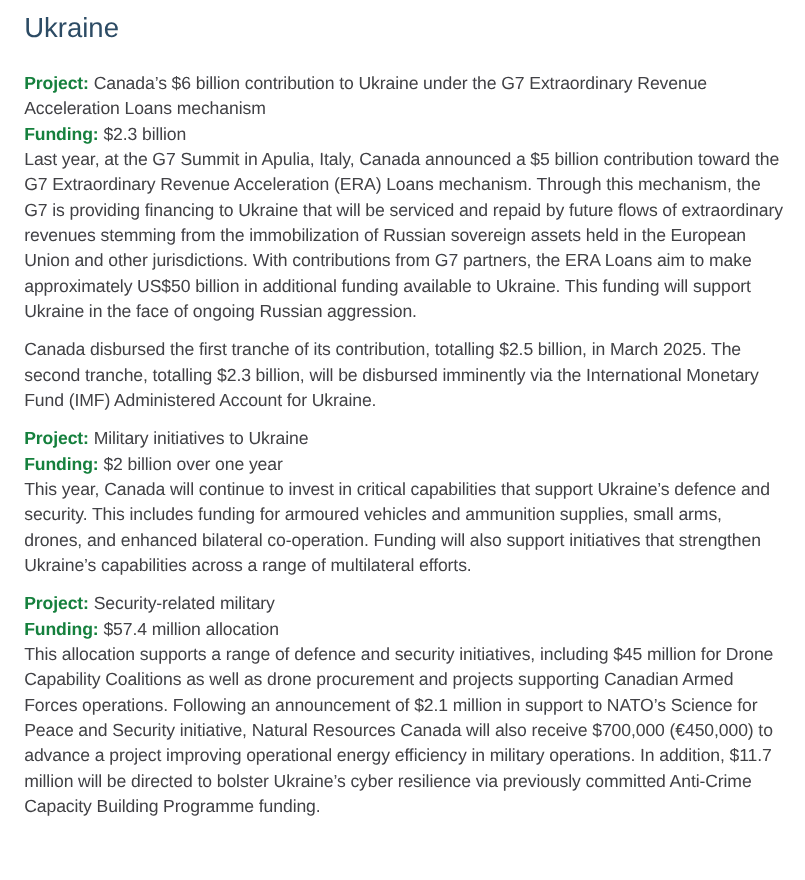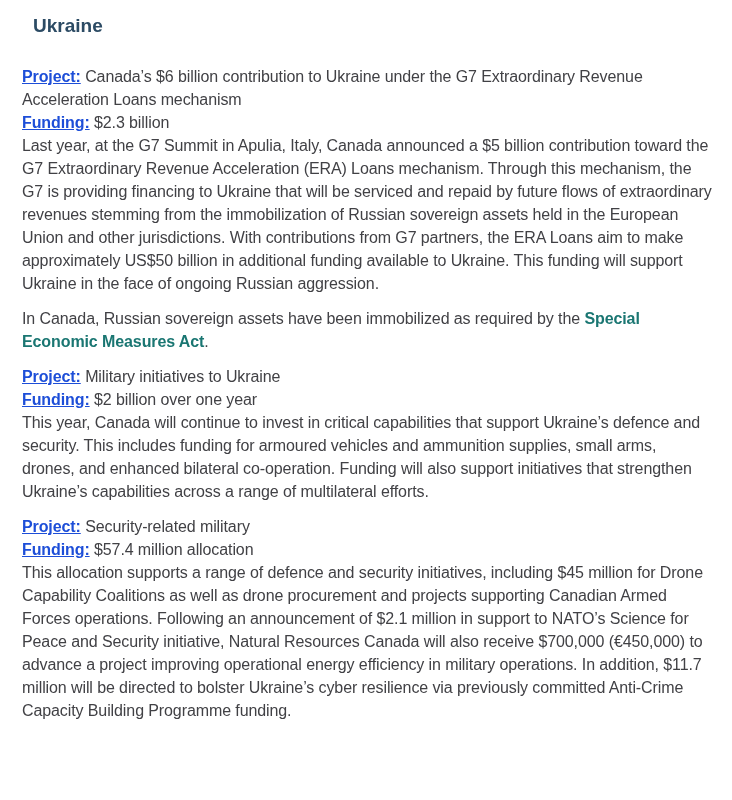--- a/index.html
+++ b/index.html
@@ -13,56 +13,55 @@
     box-sizing: border-box;
     padding: 11px 20px 0 22px;
     font-family: "Liberation Sans", "DejaVu Sans", sans-serif;
     font-size: 16px;
     line-height: 23px;
     letter-spacing: -0.1px;
     color: #414145;
     overflow: hidden;
   }
   h1.page-title {
-    font-size: 19px;
+    font-size: 25px;
     line-height: 30px;
-    font-weight: 700;
+    font-weight: 400;
     color: #2c4b64;
-    margin: 0 0 24px 11px;
+    margin: 0 0 24px 0;
     letter-spacing: 0;
   }
   p.para {
     margin: 0 0 12px 0;
     max-width: 690px;
   }
   p.para strong {
     font-weight: 700;
-    color: #1d4ed8;
-    text-decoration: underline;
+    color: #15803d;
   }
   a.act-link {
     color: #1a7672;
     font-weight: 700;
     text-decoration: none;
     cursor: pointer;
   }
 </style>
 </head>
 <body>
 
 <main>
 
   <h1 class="page-title">Ukraine</h1>
 
   <p class="para"><strong>Project:</strong>
     <span>Canada’s $6 billion contribution to Ukraine under the G7 Extraordinary Revenue Acceleration Loans mechanism</span><br><strong>Funding:</strong>
     <span>$2.3 billion</span><br><span>Last year, at the G7 Summit in Apulia, Italy, Canada announced a $5 billion contribution toward the G7 Extraordinary Revenue Acceleration (ERA) Loans mechanism. Through this mechanism, the G7 is providing financing to Ukraine that will be serviced and repaid by future flows of extraordinary revenues stemming from the immobilization of Russian sovereign assets held in the European Union and other jurisdictions. With contributions from G7 partners, the ERA Loans aim to make approximately US$50 billion in additional funding available to Ukraine. This funding will support Ukraine in the face of ongoing Russian aggression.</span></p>
 
+  <p class="para">Canada disbursed the first tranche of its contribution, totalling $2.5 billion, in March 2025. The second tranche, totalling $2.3 billion, will be disbursed imminently via the International Monetary Fund (IMF) Administered Account for Ukraine.</p>
 
-  <p class="para"><span>In Canada, Russian sovereign assets have been immobilized as required by the </span><a class="act-link">Special Economic Measures Act</a><span>.</span></p>
 
   <p class="para"><strong>Project:</strong>
     <span>Military initiatives to Ukraine</span><br><strong>Funding:</strong>
     <span>$2 billion over one year</span><br><span>This year, Canada will continue to invest in critical capabilities that support Ukraine’s defence and security. This includes funding for armoured vehicles and ammunition supplies, small arms, drones, and enhanced bilateral co-operation. Funding will also support initiatives that strengthen Ukraine’s capabilities across a range of multilateral efforts.</span></p>
 
   <p class="para"><strong>Project:</strong>
     <span>Security-related military</span><br><strong>Funding:</strong>
     <span>$57.4 million allocation</span><br><span>This allocation supports a range of defence and security initiatives, including $45 million for Drone Capability Coalitions as well as drone procurement and projects supporting Canadian Armed Forces operations. Following an announcement of $2.1 million in support to NATO’s Science for Peace and Security initiative, Natural Resources Canada will also receive $700,000 (€450,000) to advance a project improving operational energy efficiency in military operations. In addition, $11.7 million will be directed to bolster Ukraine’s cyber resilience via previously committed Anti-Crime Capacity Building Programme funding.</span></p>
 
 </main>

